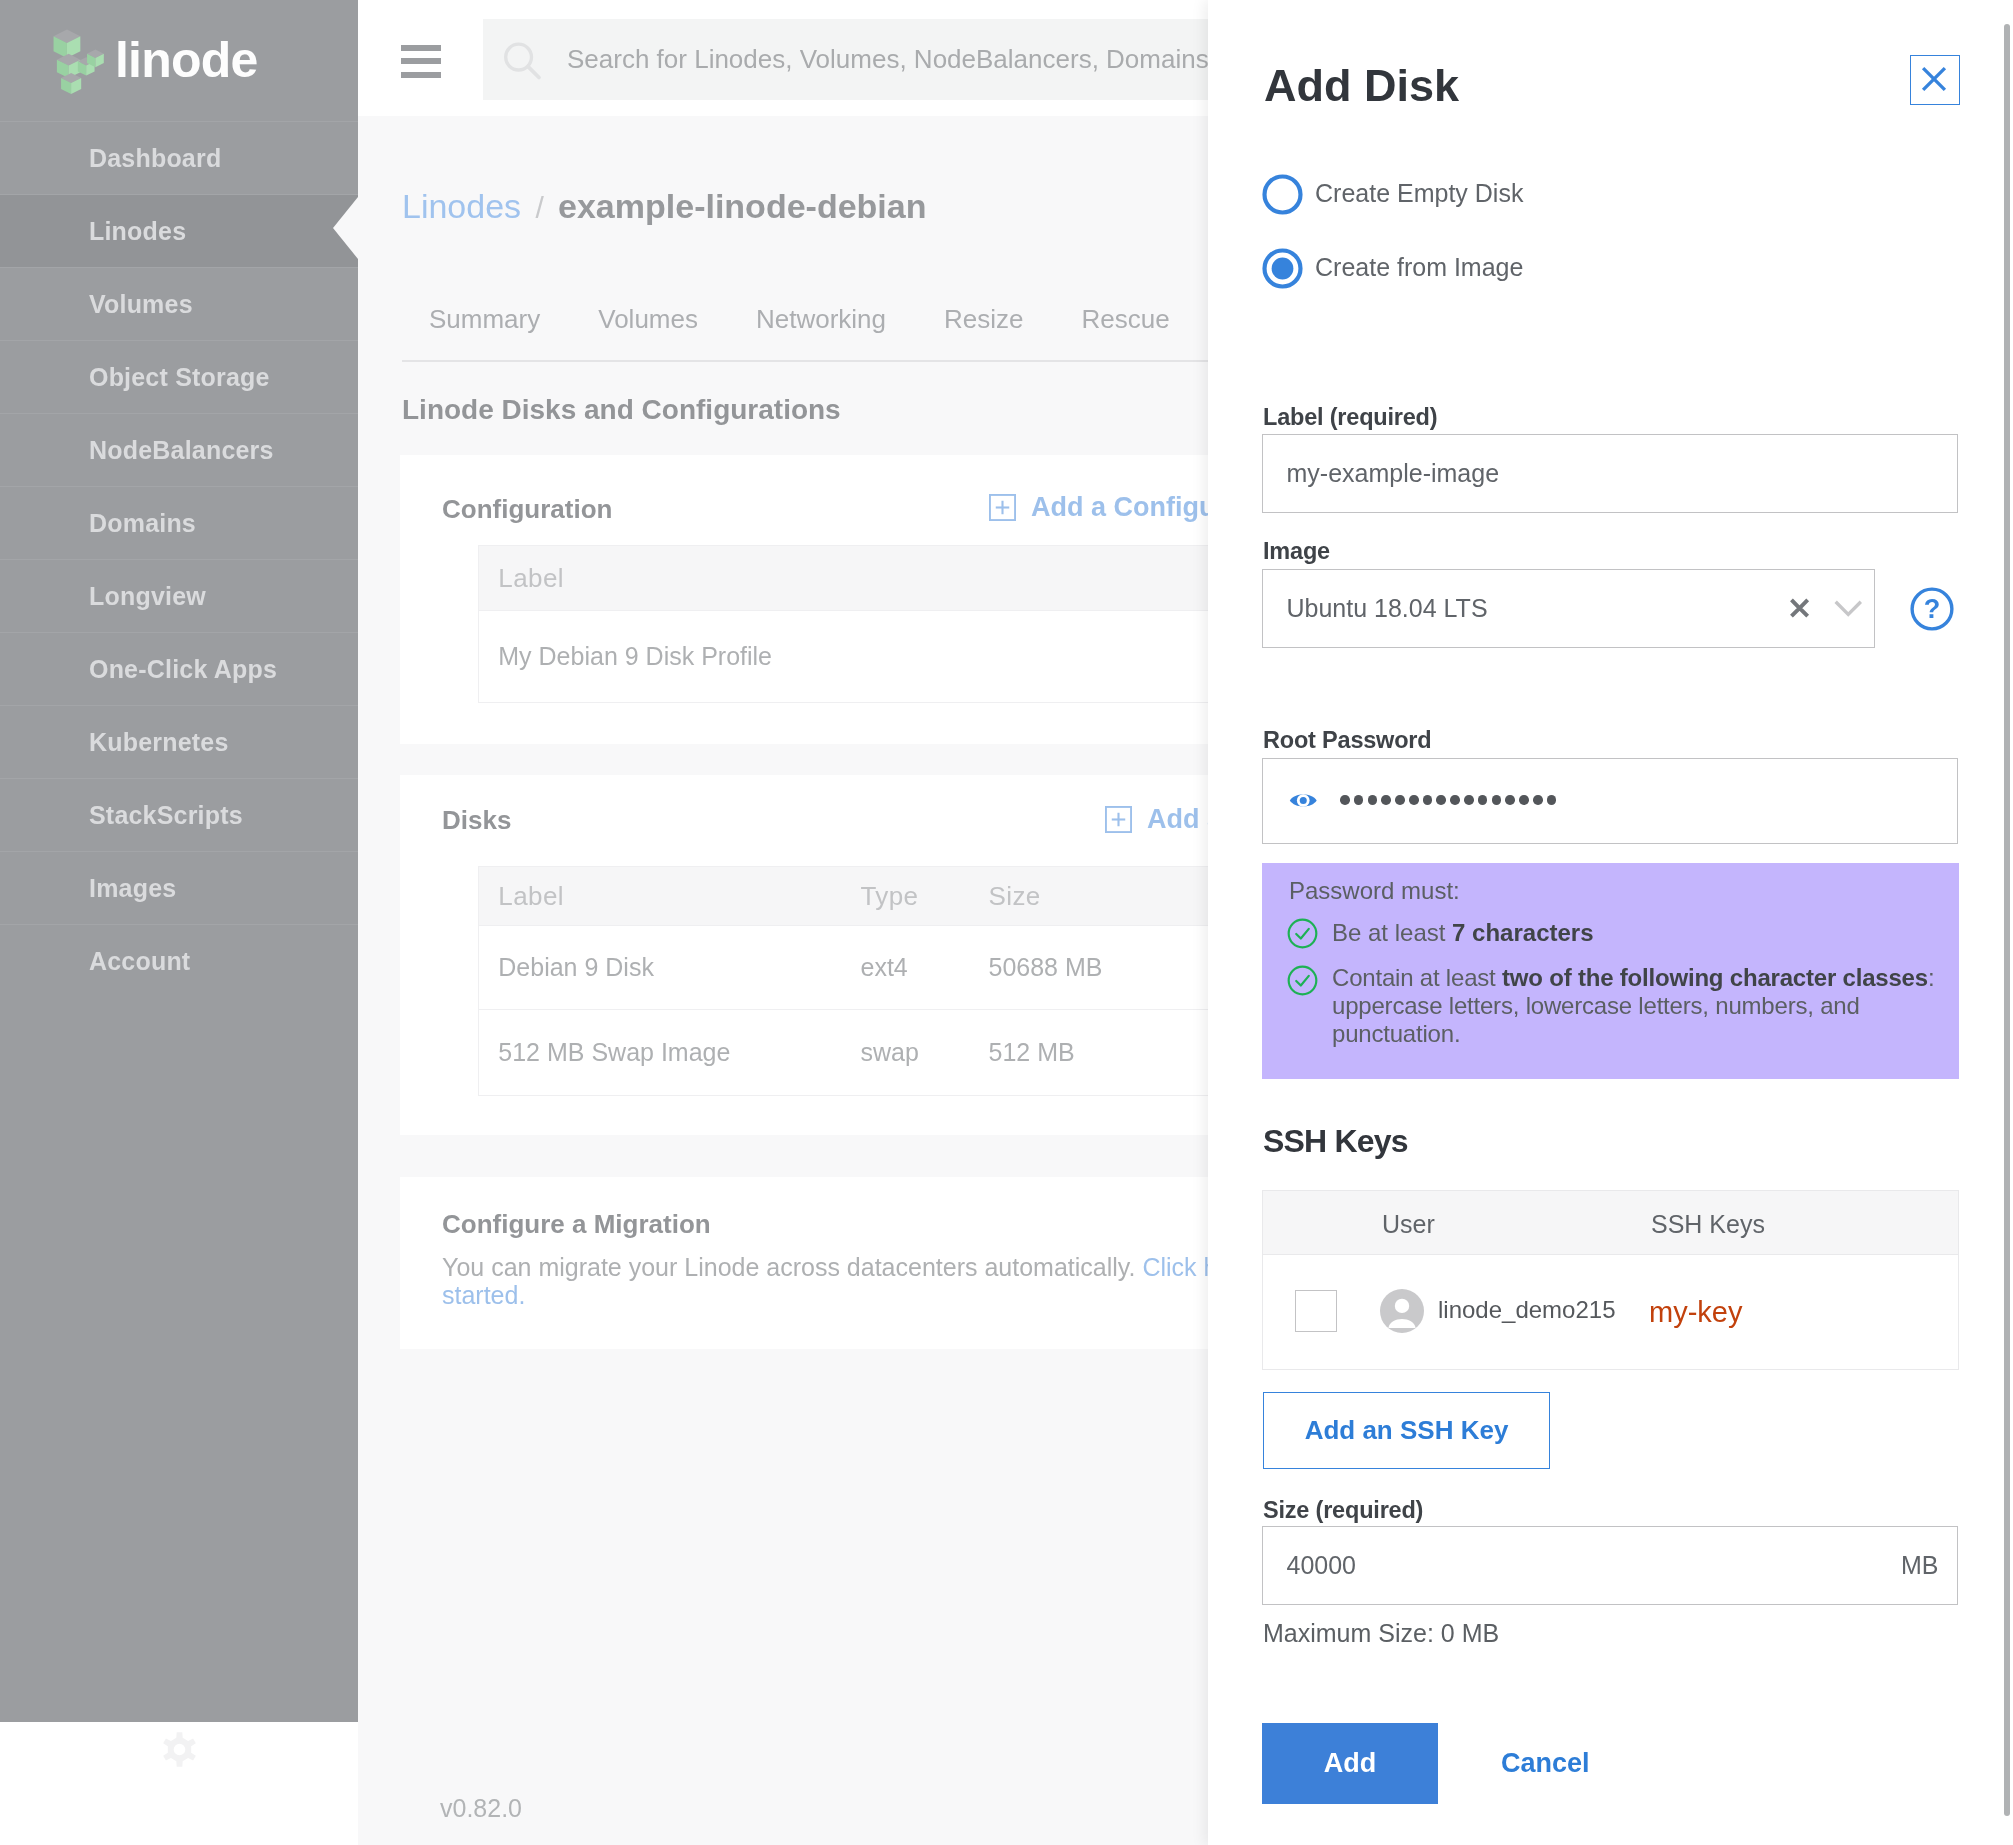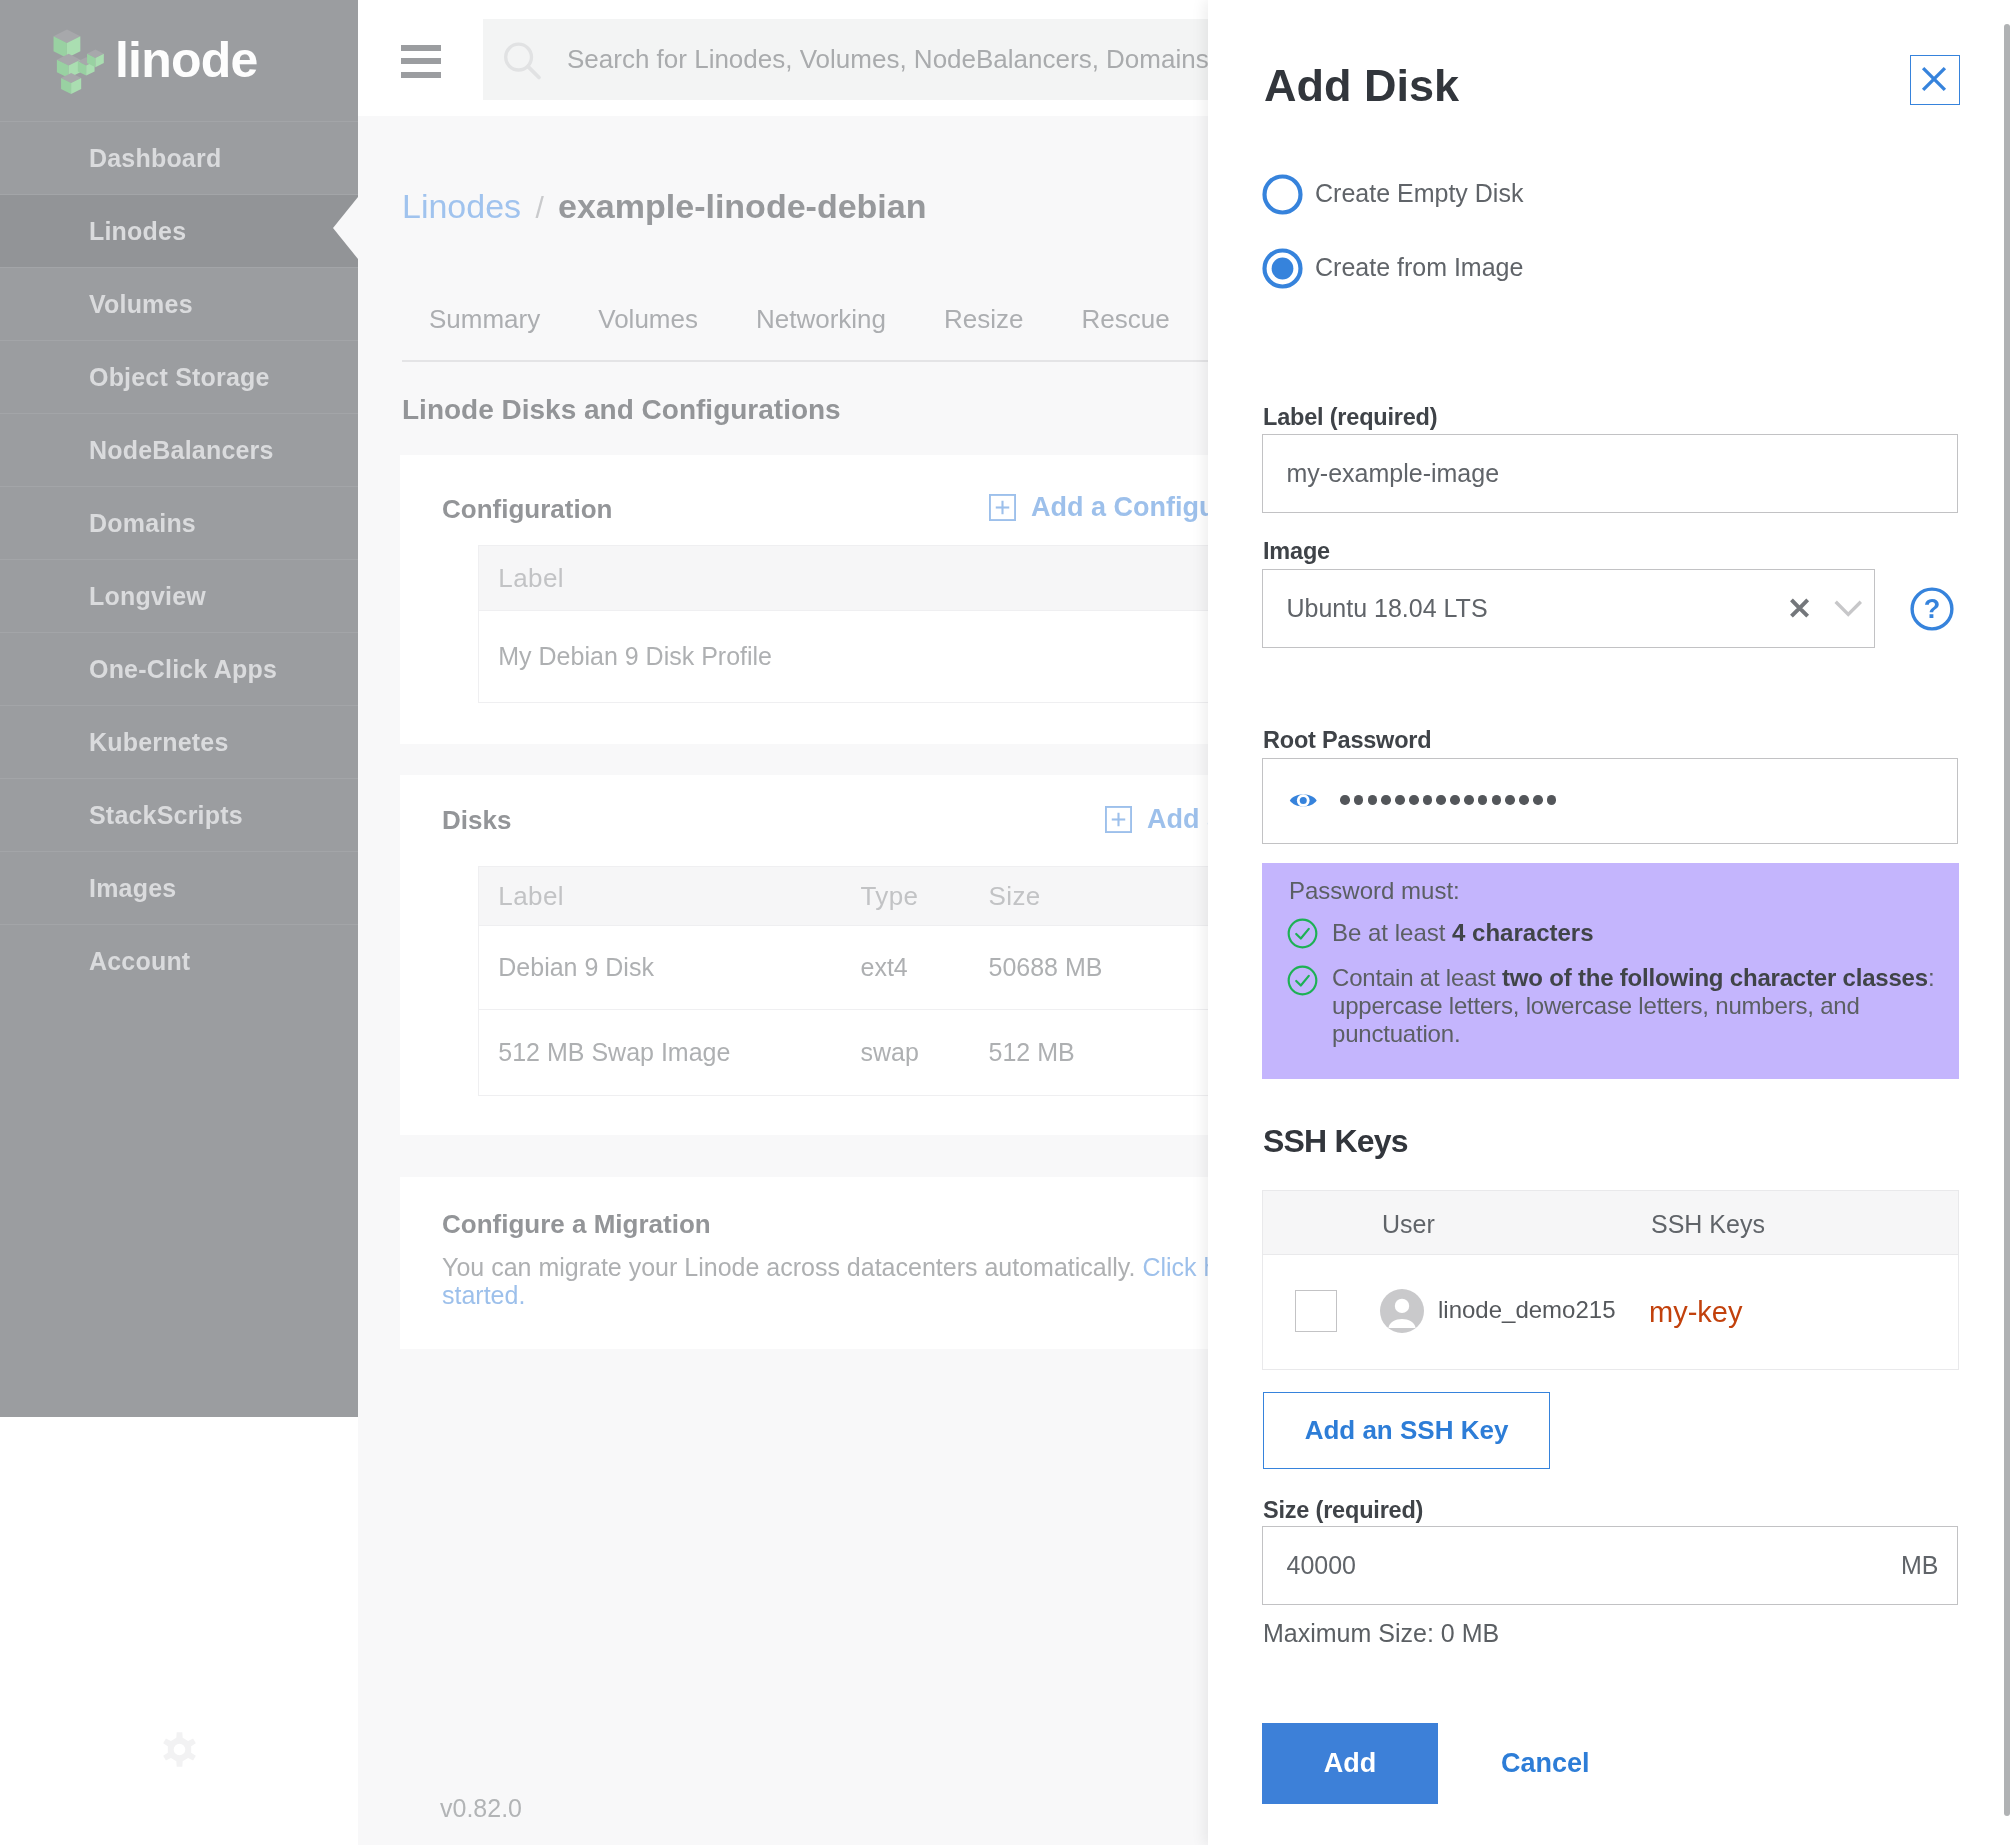--- a/index.html
+++ b/index.html
@@ -1,21 +1,21 @@
 <!DOCTYPE html>
 <html style="font-size:13.4px"><head>
 <meta charset="utf-8">
 <style>
 * { margin:0; padding:0; box-sizing:border-box; }
 html,body { width:2014px; height:1846px; }
 body { font-family:"Liberation Sans", sans-serif; position:relative; overflow:hidden; background:#ffffff; }
 .abs { position:absolute; }
 
 
-#sidebar { position:absolute; left:0; top:0; width:358px; height:1417px; background:#9b9da0; }
+#sidebar { position:absolute; left:0; top:0; width:358px; height:1722px; background:#9b9da0; }
 #nav { position:absolute; left:0; top:121px; width:358px; }
 .nav-item { height:73px; line-height:73px; padding-left:89px; color:#dadbdd; font-size:25px; font-weight:700; border-top:0.8px solid #a3a5a8; letter-spacing:0.2px; }
 .nav-item.last { border-bottom:0.8px solid #a3a5a8; }
 .nav-item.sel { background:#929497; }
 #notch { position:absolute; right:0; top:197px; width:0; height:0; border-top:31px solid transparent; border-bottom:31px solid transparent; border-right:25px solid #f8f8f9; }
 #gear { position:absolute; left:162px; top:1732px; }
 #logo { position:absolute; left:50px; top:27px; }
 #logotext { position:absolute; left:115px; top:31px; color:#fdfdfd; font-size:50px; font-weight:700; letter-spacing:-0.8px; }
 
 
@@ -238,21 +238,21 @@
       <i class="dot"></i>
       <i class="dot"></i>
   </div>
 
   <div id="pwbox">
     <div style="position:absolute; left:27px; top:14.3px; font-size:24px; color:#5b5f63;">Password must:</div>
     <svg class="abs" style="left:25px; top:55px;" width="31" height="31" viewBox="0 0 37 37">
         <circle cx="18.5" cy="18.5" r="16.5" fill="none" stroke="#1db154" stroke-width="2.6"></circle>
         <polyline points="11,19 16.5,24.5 26,13" fill="none" stroke="#1db154" stroke-width="2.6" stroke-linecap="round" stroke-linejoin="round"></polyline>
       </svg>
-    <div style="position:absolute; left:70px; top:56px; font-size:24px; color:#5b5f63;">Be at least <b style="color:#404448;">4 characters</b></div>
+    <div style="position:absolute; left:70px; top:56px; font-size:24px; color:#5b5f63;">Be at least <b style="color:#404448;">7 characters</b></div>
     <svg class="abs" style="left:25px; top:102px;" width="31" height="31" viewBox="0 0 37 37">
         <circle cx="18.5" cy="18.5" r="16.5" fill="none" stroke="#1db154" stroke-width="2.6"></circle>
         <polyline points="11,19 16.5,24.5 26,13" fill="none" stroke="#1db154" stroke-width="2.6" stroke-linecap="round" stroke-linejoin="round"></polyline>
       </svg>
     <div style="position:absolute; left:70px; top:101px; width:663px; font-size:24px; color:#5b5f63; letter-spacing:-0.2px; line-height:28px;">Contain at least <b style="color:#404448;">two of the following character classes</b>:<br>uppercase letters, lowercase letters, numbers, and<br>punctuation.</div>
   </div>
 
   <div id="sshhead">SSH Keys</div>
   <div style="position:absolute; left:54px; top:1190px; width:697px; height:180px; border:0.8px solid #e9e9eb;">
     <div style="position:absolute; left:0; top:0; width:100%; height:64px; background:#f6f6f7; border-bottom:0.8px solid #e9e9eb;">

